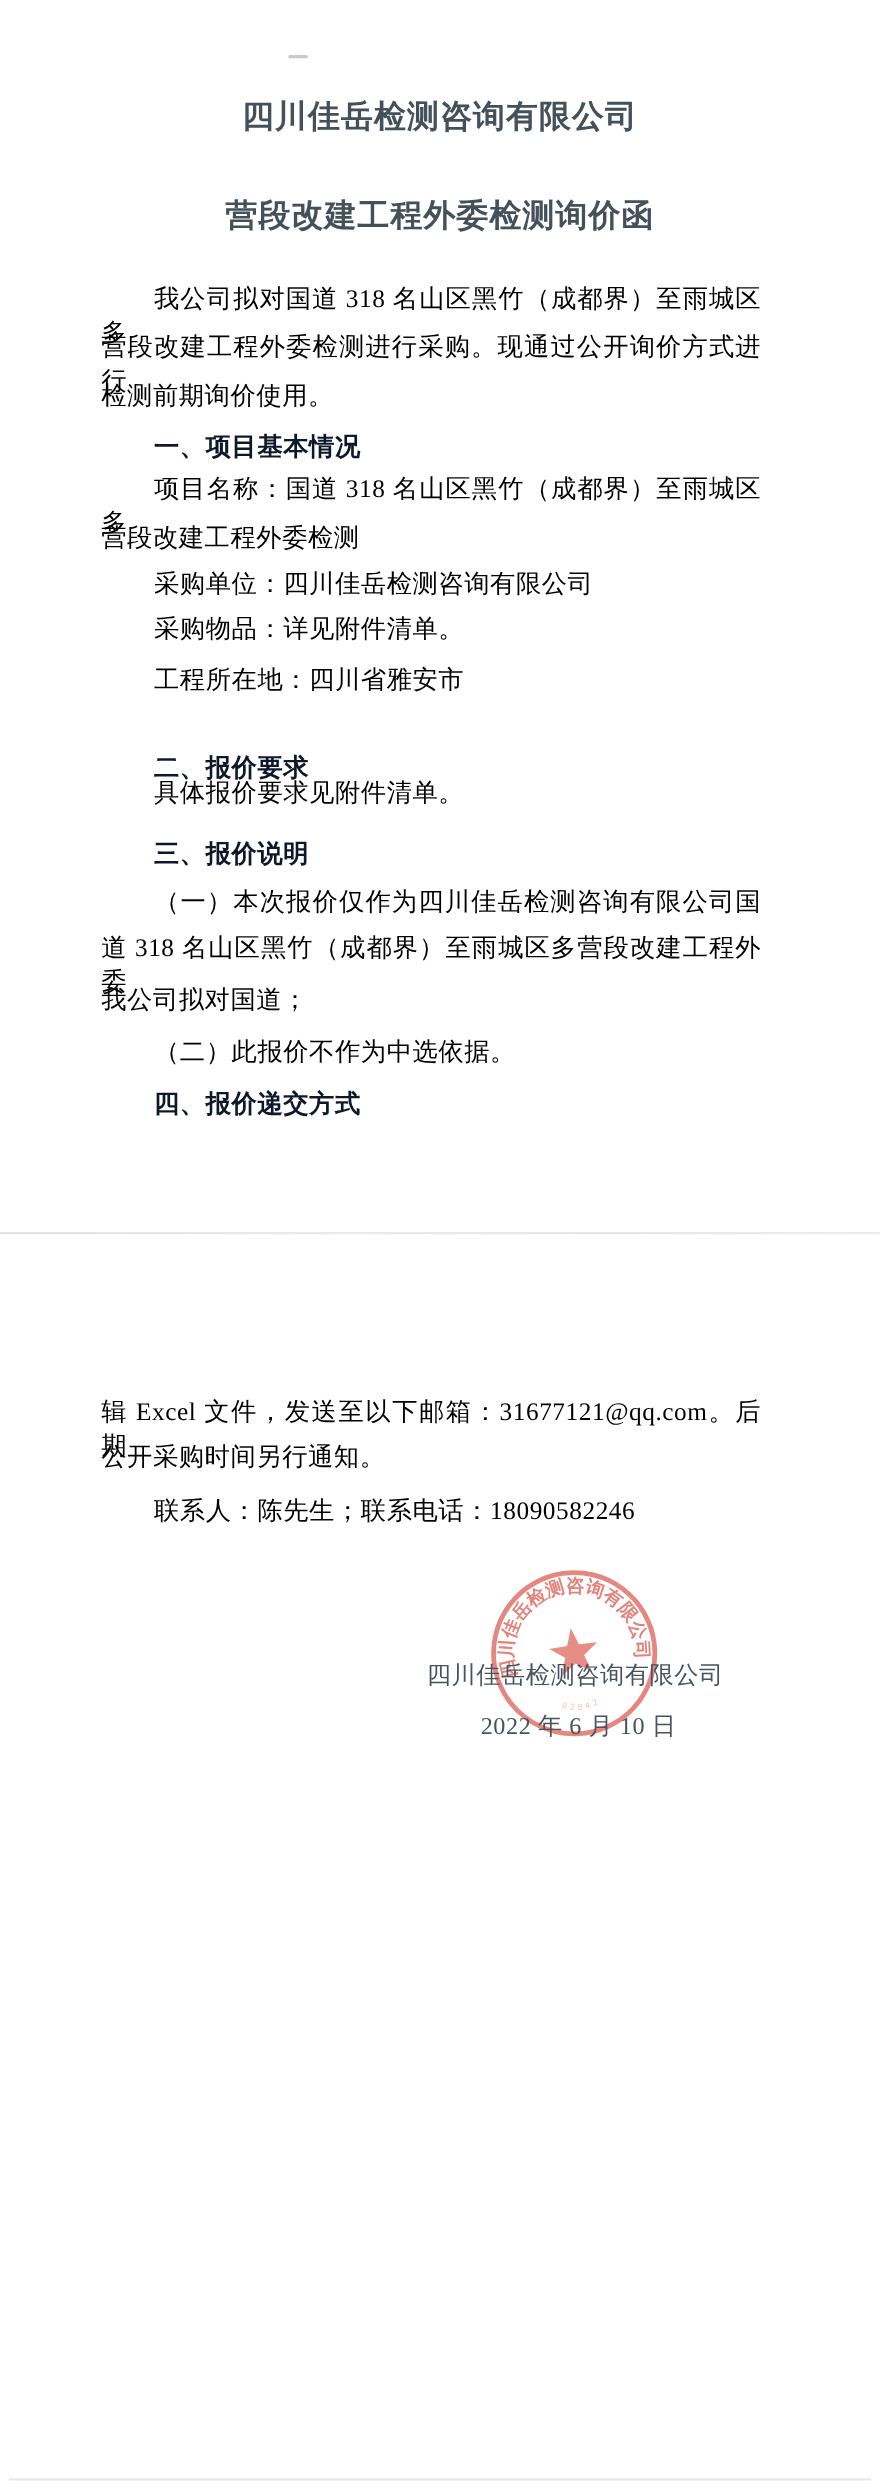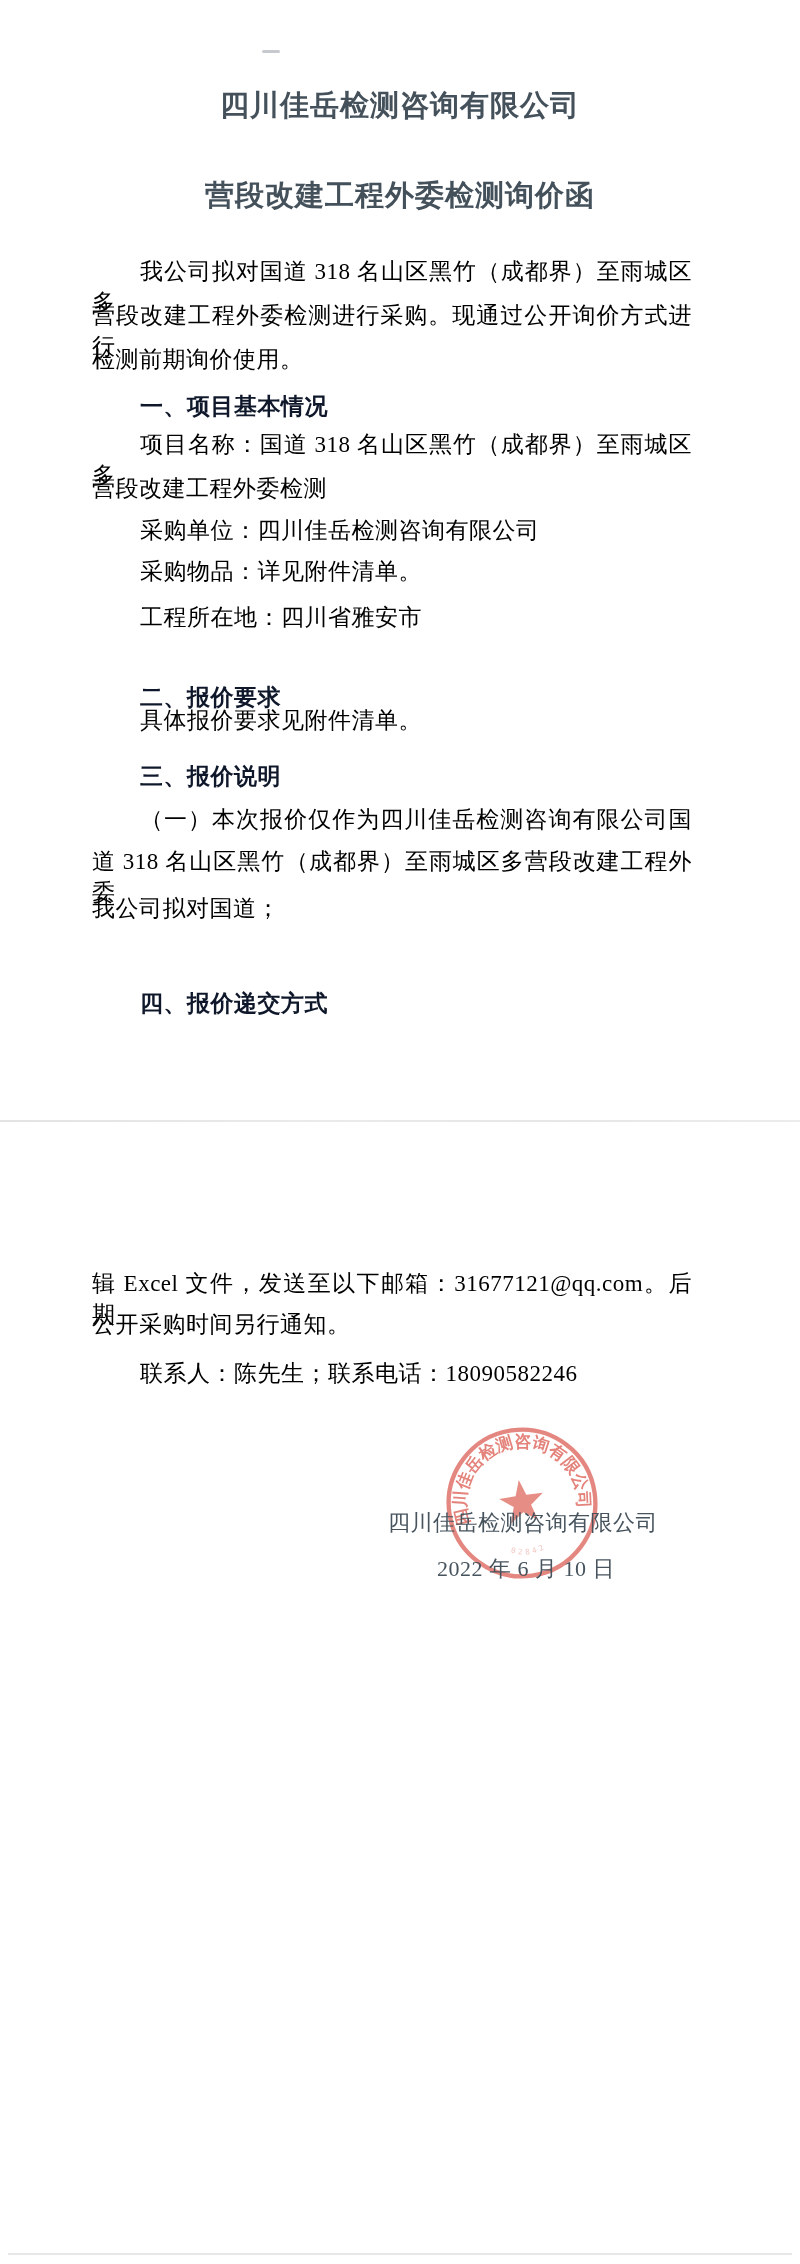--- a/index.html
+++ b/index.html
@@ -90,20 +90,21 @@
   <div class="line indent" style="top:556px">采购物品：详见附件清单。</div>
   <div class="line indent" style="top:602px">工程所在地：四川省雅安市</div>
 
   <div class="line heading" style="top:682px">二、报价要求</div>
   <div class="line indent" style="top:705px">具体报价要求见附件清单。</div>
 
   <div class="line heading" style="top:761px">三、报价说明</div>
   <div class="line fill indent" style="top:804px">（一）本次报价仅作为四川佳岳检测咨询有限公司国</div>
   <div class="line fill" style="top:846px">道 318 名山区黑竹（成都界）至雨城区多营段改建工程外委</div>
   <div class="line" style="top:893px">我公司拟对国道；</div>
+  <div class="line indent" style="top:941px">（二）此报价不作为中选依据。</div>
 
   <div class="line heading" style="top:988px">四、报价递交方式</div>
 
   <div class="page-break-line"></div>
 
   <div class="line fill" style="top:1268px">辑 Excel 文件，发送至以下邮箱：31677121@qq.com。后期</div>
   <div class="line" style="top:1309px">公开采购时间另行通知。</div>
   <div class="line indent" style="top:1358px">联系人：陈先生；联系电话：18090582246</div>
 
   <svg class="stamp" viewBox="0 0 170 170">

